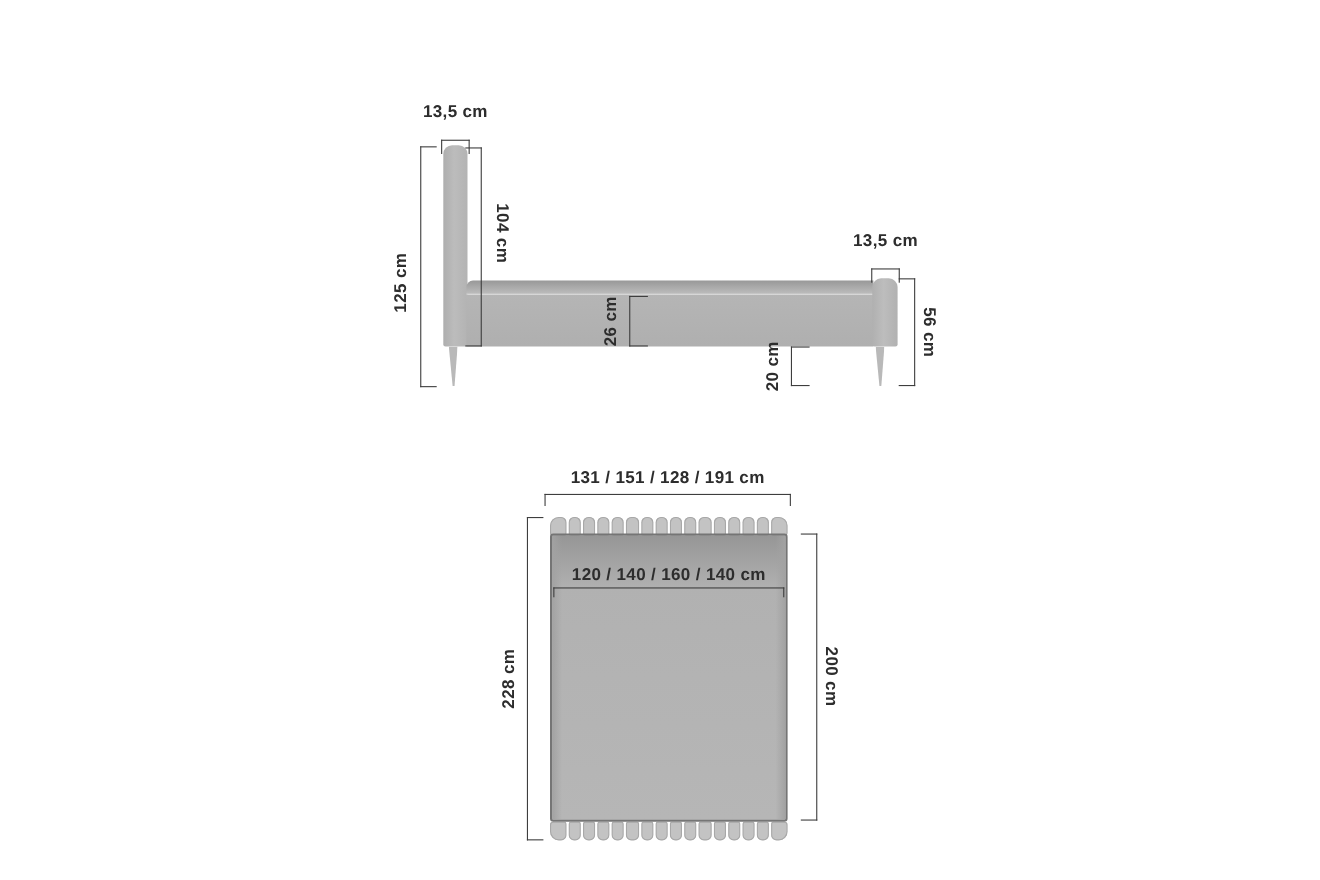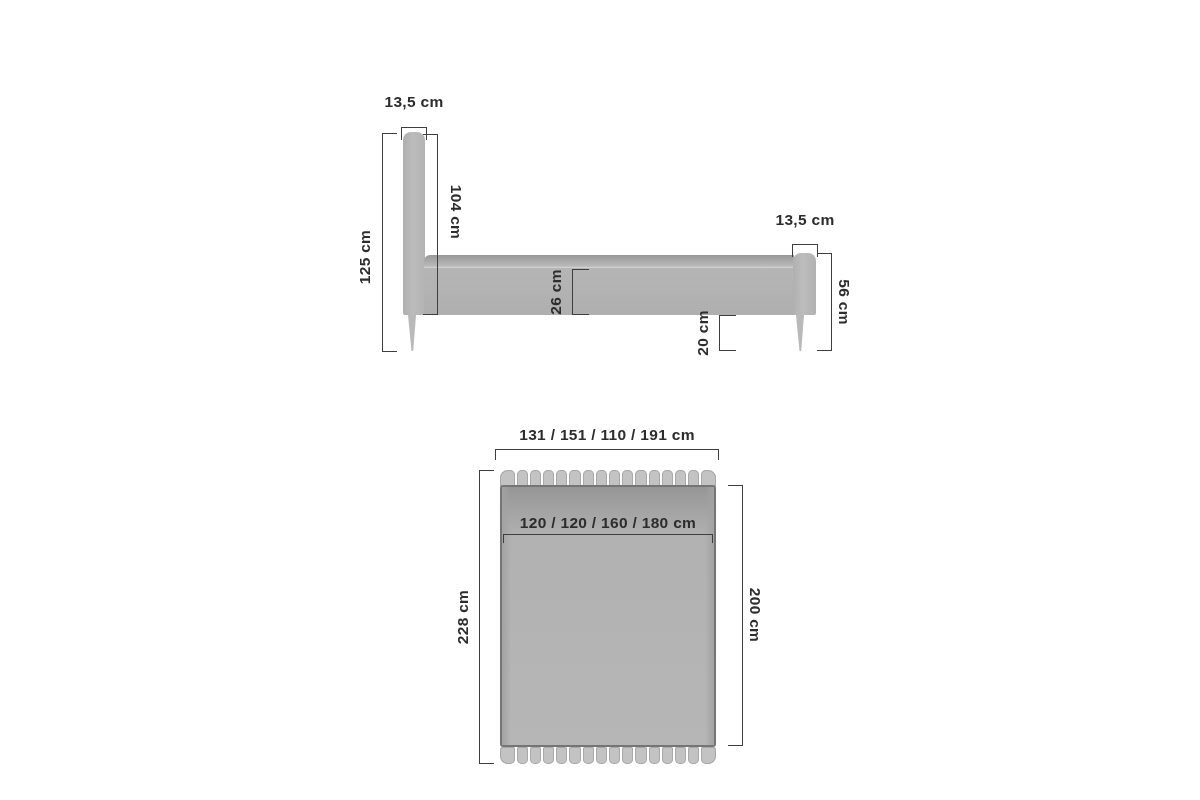--- a/index.html
+++ b/index.html
@@ -148,24 +148,24 @@
         <div class="bar"></div>
       </div>
 
     <div class="part bed-top">
       <div class="head-zone"></div>
       <div class="rail l"></div>
       <div class="rail r"></div>
     </div>
 
     <div class="bracket b-down" style="left:495px;top:407px;width:224px;height:11px;"></div>
-    <div class="dim-label" style="left:607px;top:393px;">131 / 151 / 110 / 191 cm</div>
+    <div class="dim-label" style="left:607px;top:393px;">131 / 151 / 128 / 191 cm</div>
 
     <div class="bracket b-down" style="left:503px;top:492px;width:210px;height:9px;"></div>
-    <div class="dim-label" style="left:608px;top:481px;">120 / 120 / 160 / 180 cm</div>
+    <div class="dim-label" style="left:608px;top:481px;">120 / 140 / 160 / 140 cm</div>
 
     <div class="bracket b-right" style="left:479px;top:428px;width:15px;height:294px;"></div>
     <div class="dim-label rot-ccw" style="left:463px;top:575px;">228 cm</div>
 
     <div class="bracket b-left" style="left:728px;top:443px;width:15px;height:261px;"></div>
     <div class="dim-label rot-cw" style="left:755px;top:573px;">200 cm</div>
   </div>
 
 </div>
 

